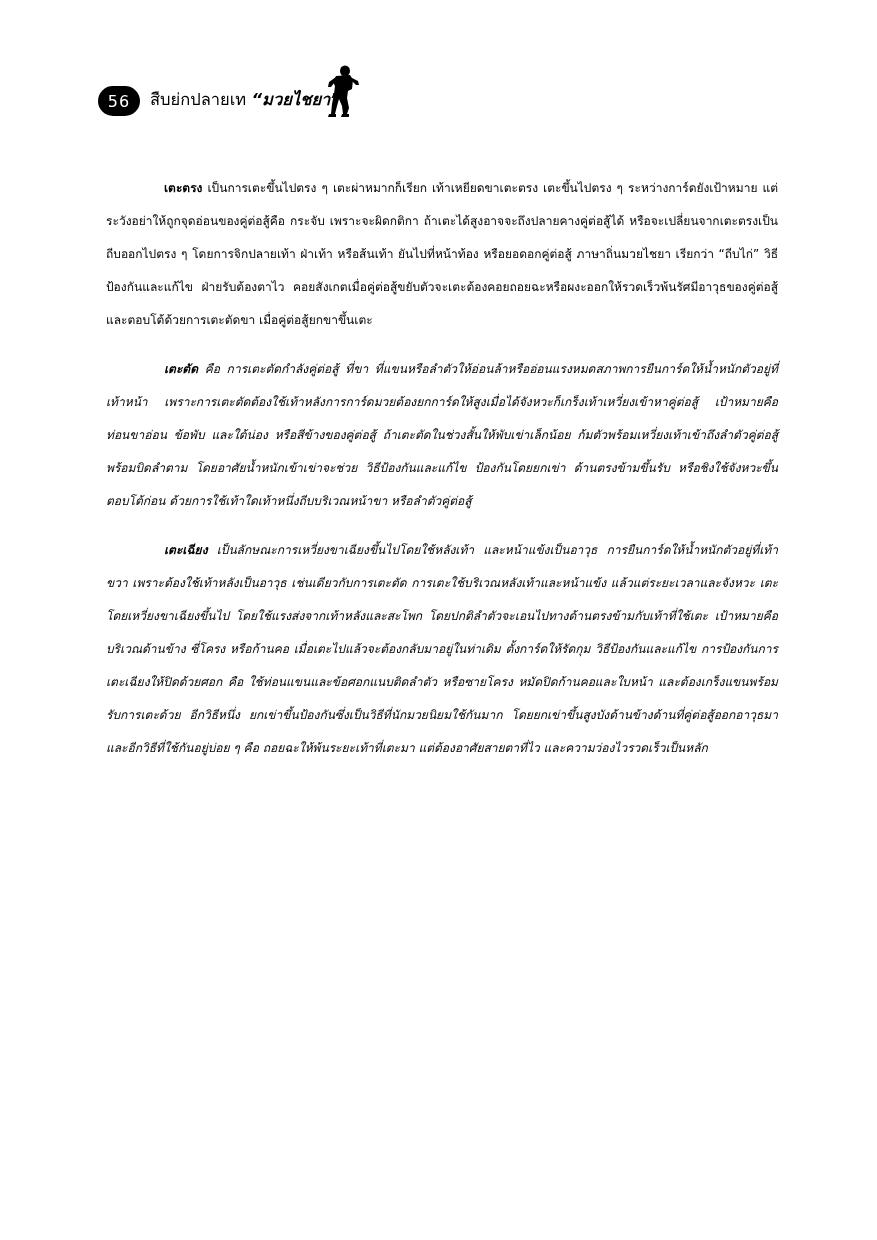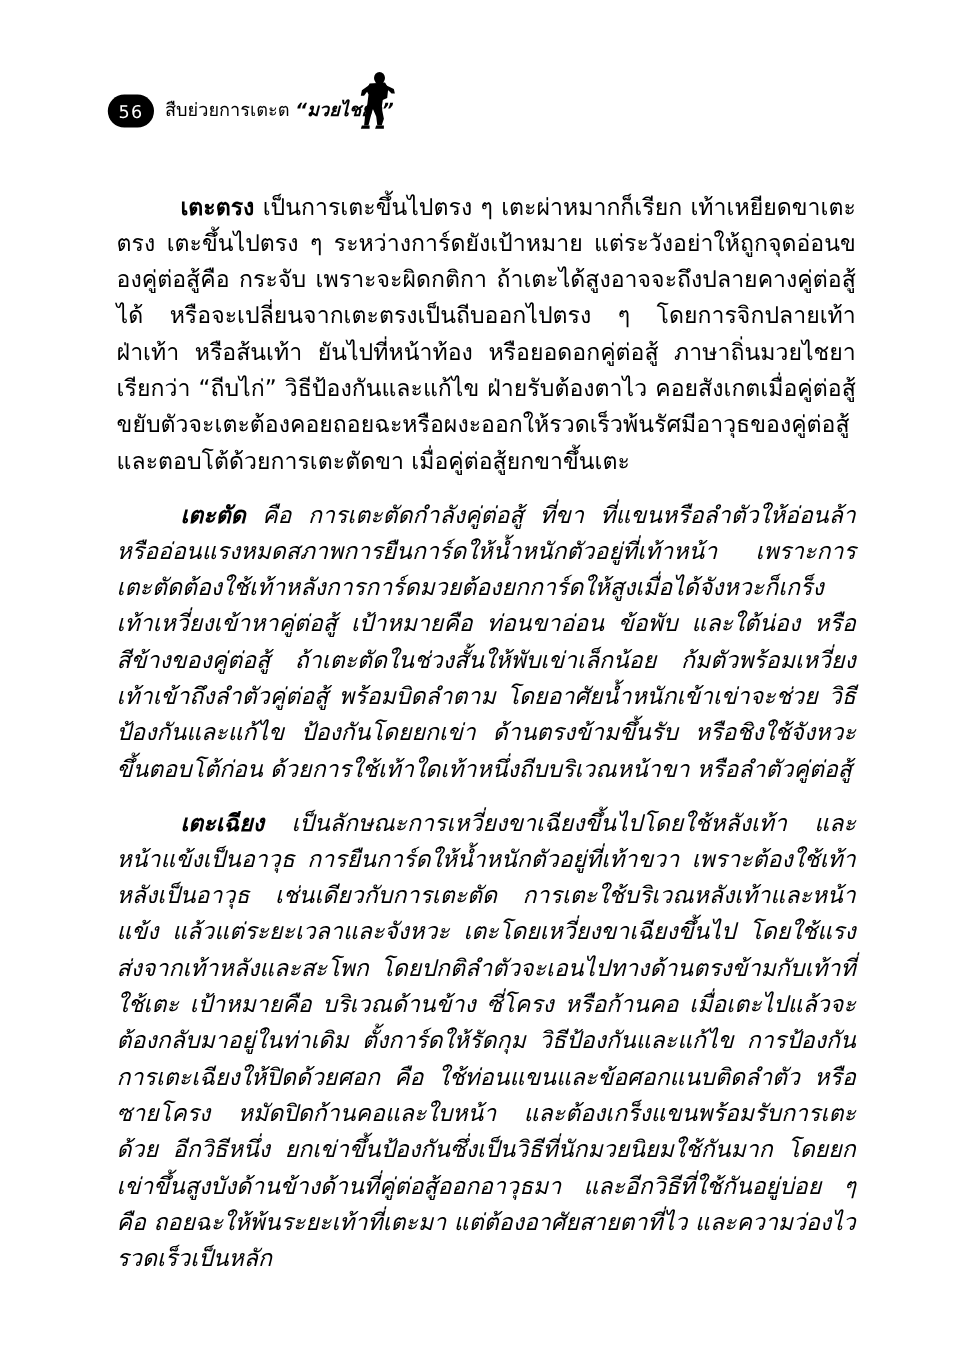--- a/index.html
+++ b/index.html
@@ -62,21 +62,21 @@
     width: 34px;
     height: 58px;
   }
 
   
   .content {
     position: absolute;
     top: 172px;
     left: 106px;
     width: 672px;
-    font-size: 21px;
+    font-size: 12px;
     line-height: 33px;
     text-align: justify;
     text-justify: inter-word;
   }
   .para {
     margin: 0 0 0 0;
     text-indent: 58px;
     text-align: justify;
   }
   .para + .para {
@@ -92,21 +92,21 @@
   }
 </style>
 </head>
 <body>
 
 <div class="page">
 
   <div class="header">
     <div class="folio-badge">56</div>
     <div class="header-title">
-      <span>สืบย่วยการเตะต </span><span class="running-italic">“มวยไชยา”</span>
+      <span>สืบย่กปลายเท </span><span class="running-italic">“มวยไชยา”</span>
     </div>
     <div class="fighter-icon">
       <svg viewBox="0 0 34 58" width="34" height="58" aria-hidden="true">
         <g fill="#000000">
           <ellipse cx="19" cy="7" rx="5" ry="5.5"></ellipse>
           <path d="M10 12 L24 11 L27 16 L26 25 L22 27 L21 34 L23 44 L21 50 L17 50 L16 42 L13 35 L11 42 L9 50 L5 50 L6 40 L8 30 L9 22 L7 18 Z"></path>
           <path d="M24 13 L32 17 L33 21 L30 21 L27 18 Z"></path>
           <path d="M10 13 L3 18 L2 23 L5 23 L8 19 Z"></path>
           <path d="M3 50 L10 50 L10 53 L2 53 Z"></path>
           <path d="M16 50 L23 50 L23 53 L15 53 Z"></path>

